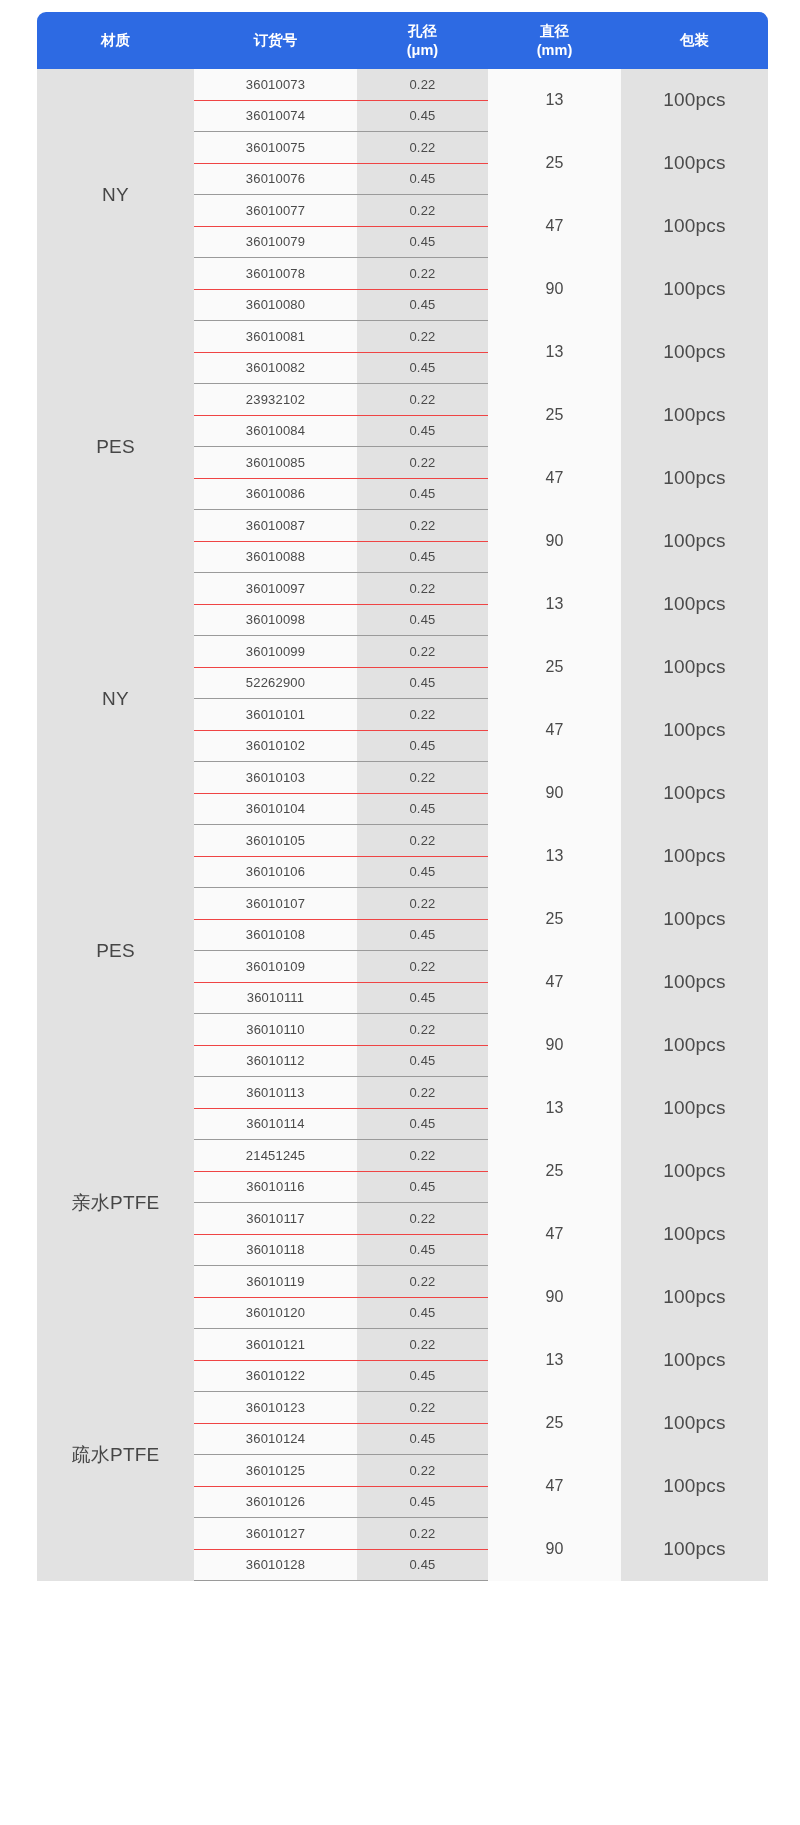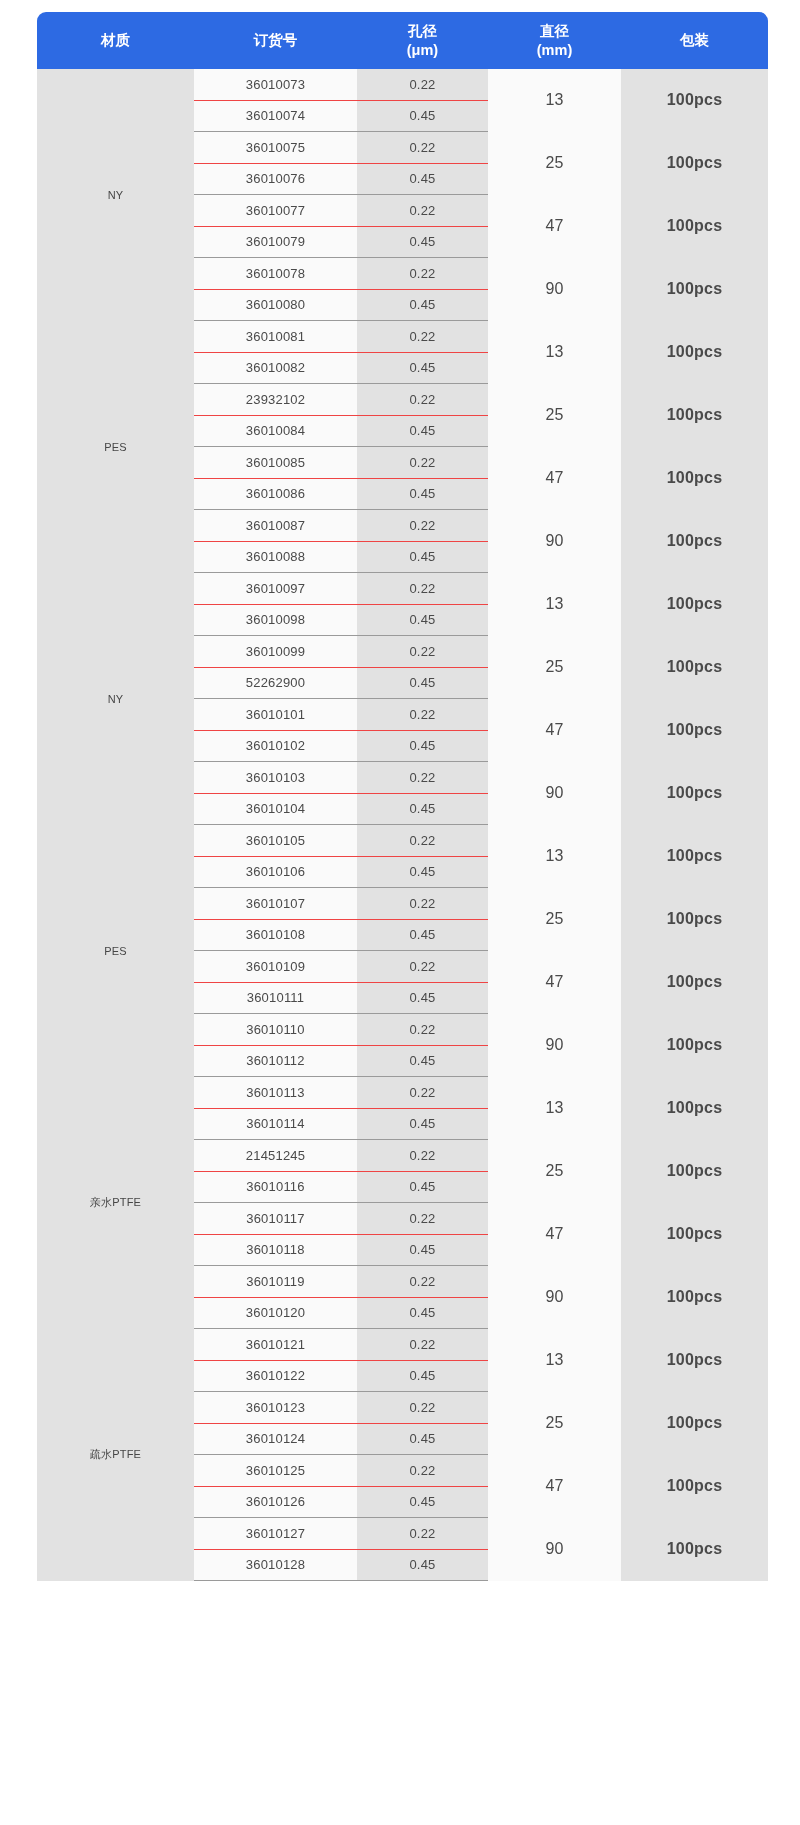--- a/index.html
+++ b/index.html
@@ -63,37 +63,36 @@
     vertical-align: middle;
     border: none;
     padding: 0 4px;
     height: 30.5px;
     font-size: 13px;
     color: #4a4a4a;
     letter-spacing: 0.2px;
   }
   td.material {
     background: #e2e2e2;
-    font-size: 11px;
+    font-size: 19px;
     color: #464646;
   }
   td.order {
     background: #fafafa;
   }
   td.pore {
     background: #e2e2e2;
   }
   td.diameter {
     background: #fafafa;
     font-size: 16px;
   }
   td.pack {
     background: #e2e2e2;
-    font-size: 16px;
-    font-weight: bold;
+    font-size: 19px;
   }
   
   tr.pair-top td.order,
   tr.pair-top td.pore {
     border-bottom: 1px solid #ef4444;
   }
   
   tr.group-end td.order,
   tr.group-end td.pore,
   tr.group-end td.diameter,

